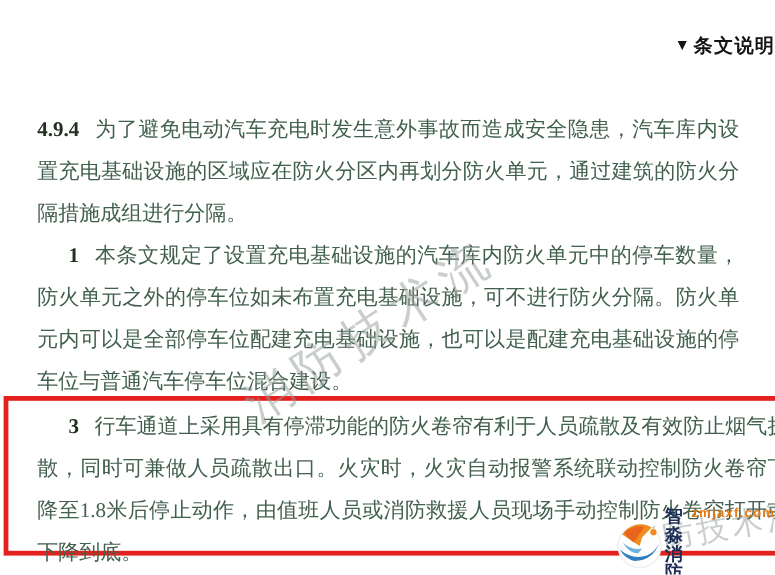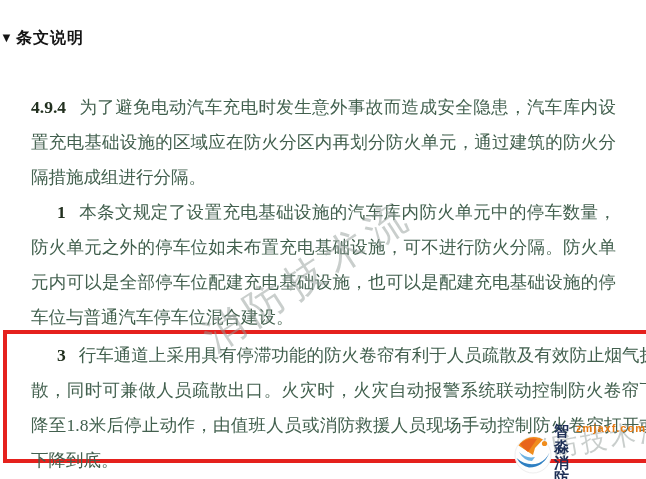--- a/index.html
+++ b/index.html
@@ -6,21 +6,21 @@
   .page{
     position:relative;
     width:646px;height:479px;
     background:#ffffff;
     overflow:hidden;
     font-family:"Liberation Serif","DejaVu Serif",serif;
   }
   .doc-title{
     position:absolute;
     top:28px;left:0;right:0;
-    text-align:left;
+    text-align:right;
     font-size:16px;
     font-weight:bold;
     color:#141414;
     letter-spacing:1px;
   }
   .doc-title .tri{
     font-size:13px;
     margin-right:2px;
     vertical-align:1px;
   }

